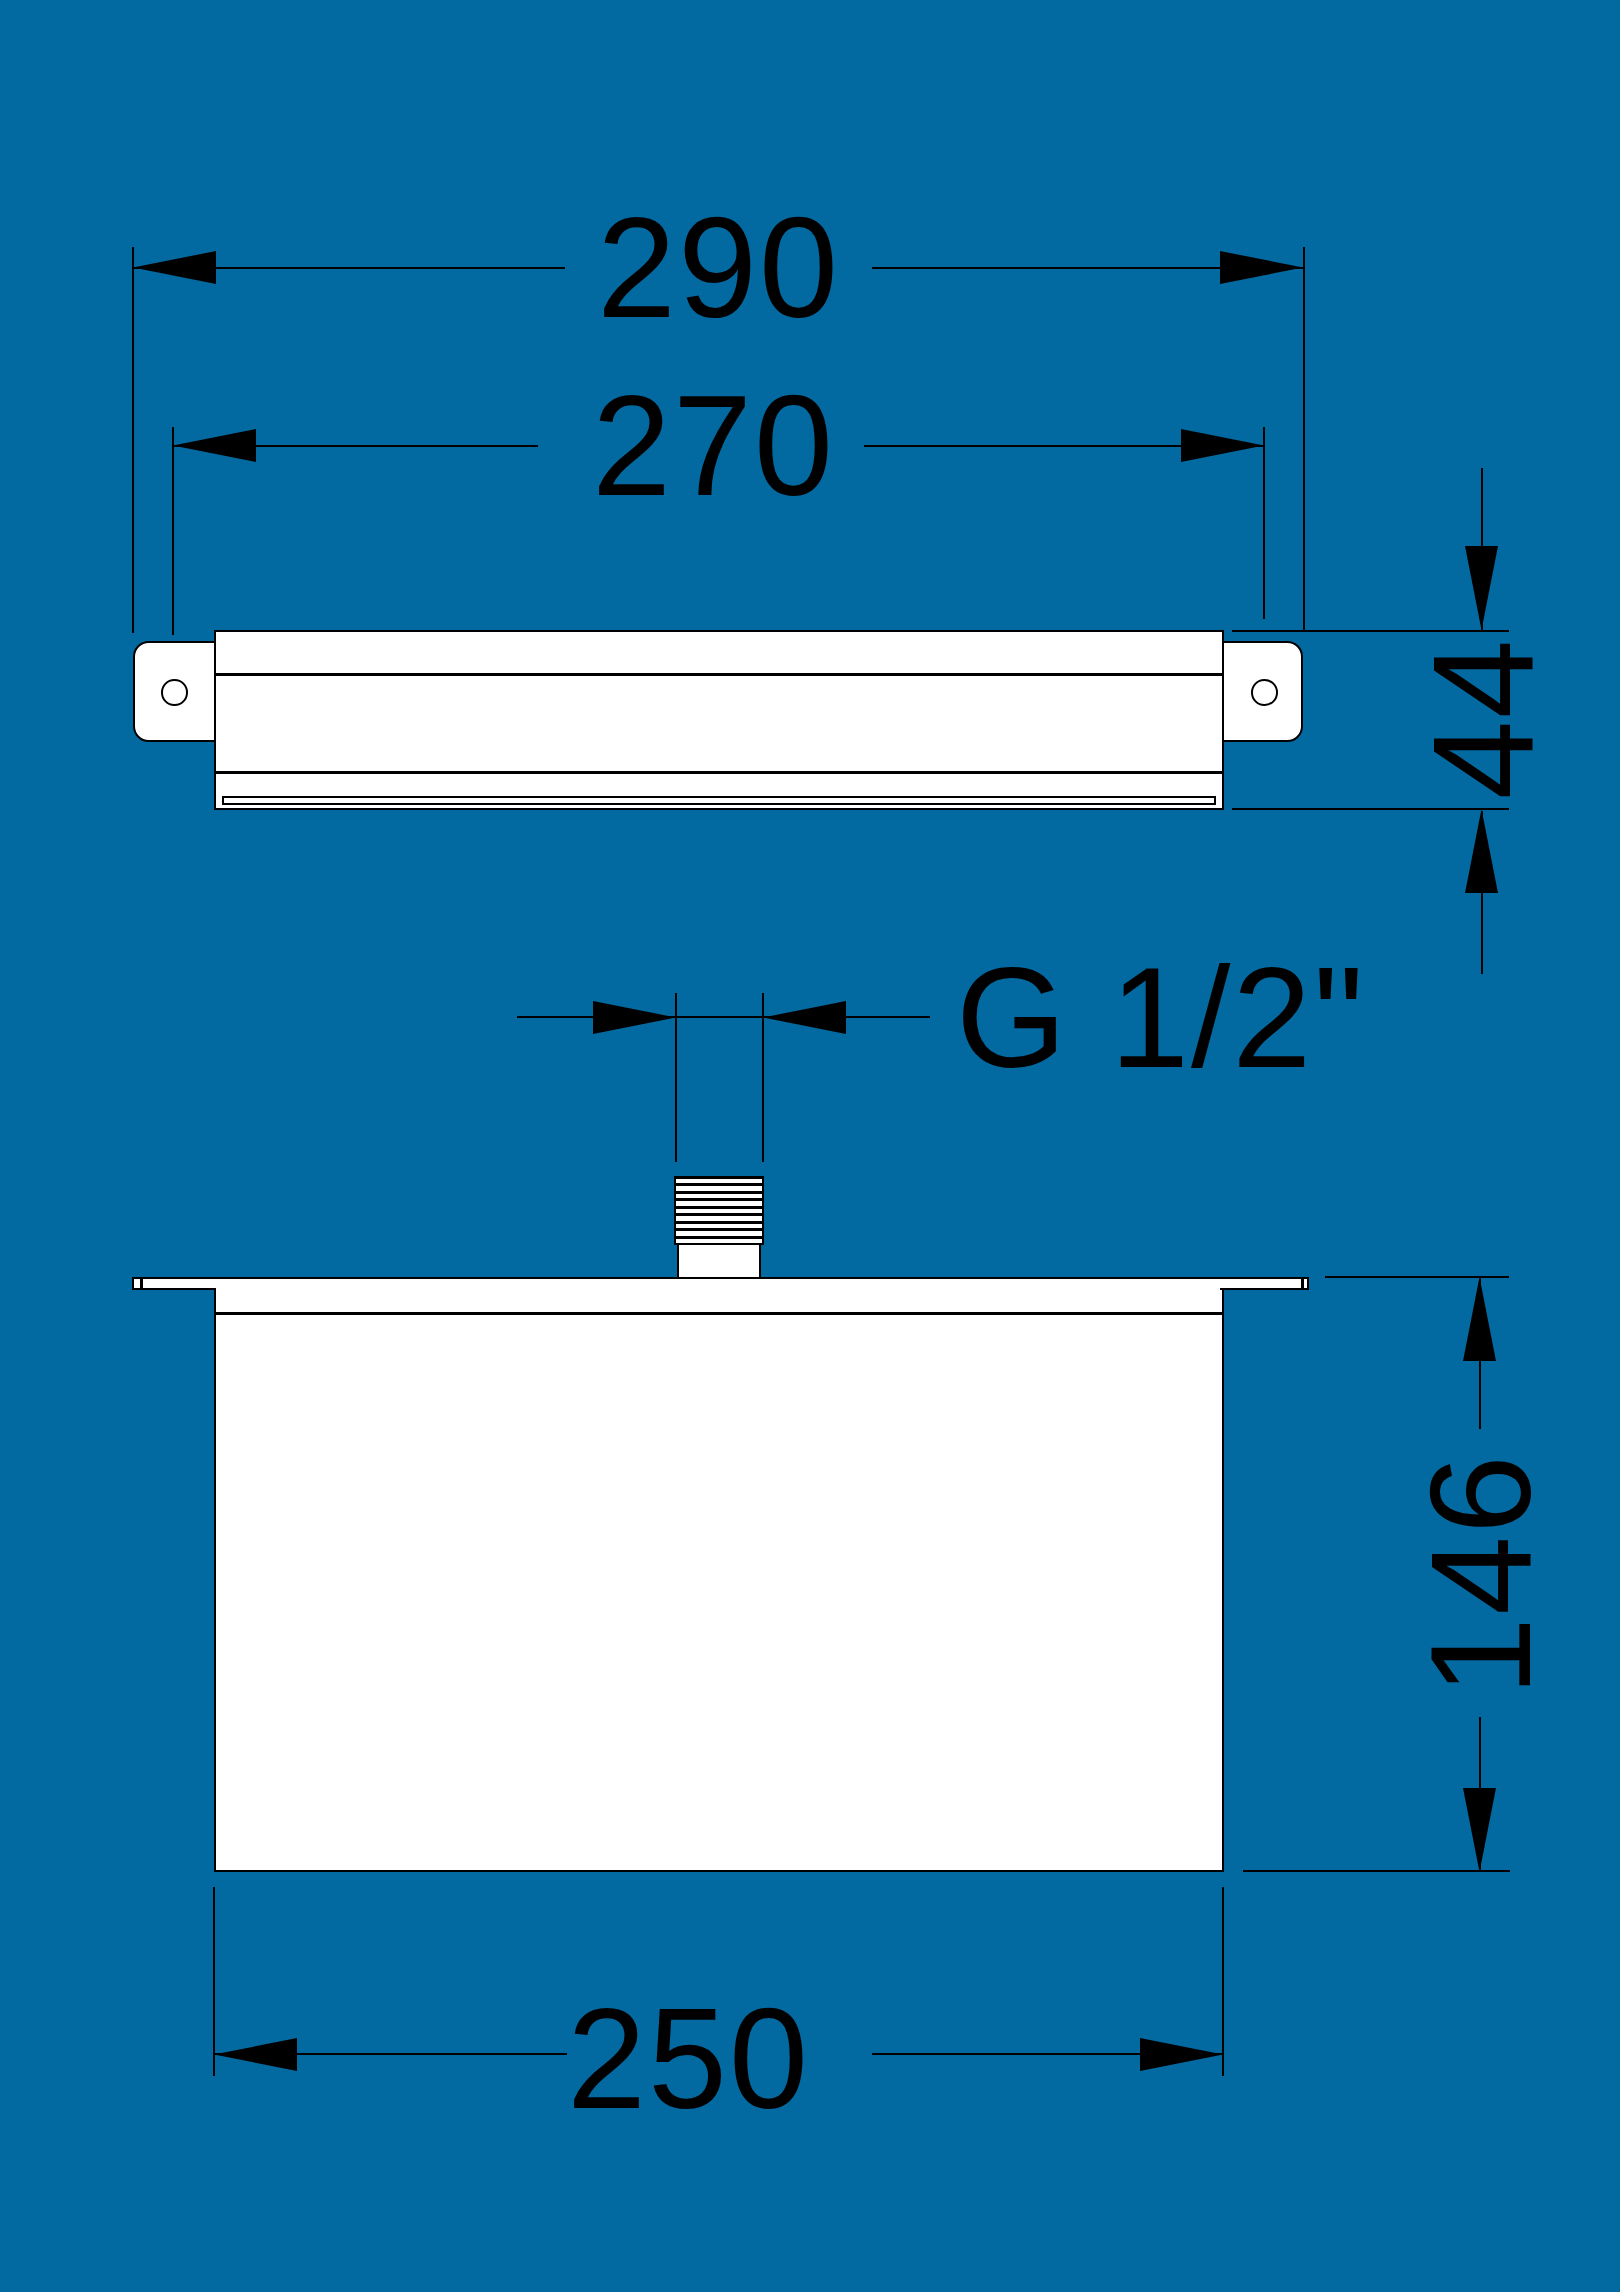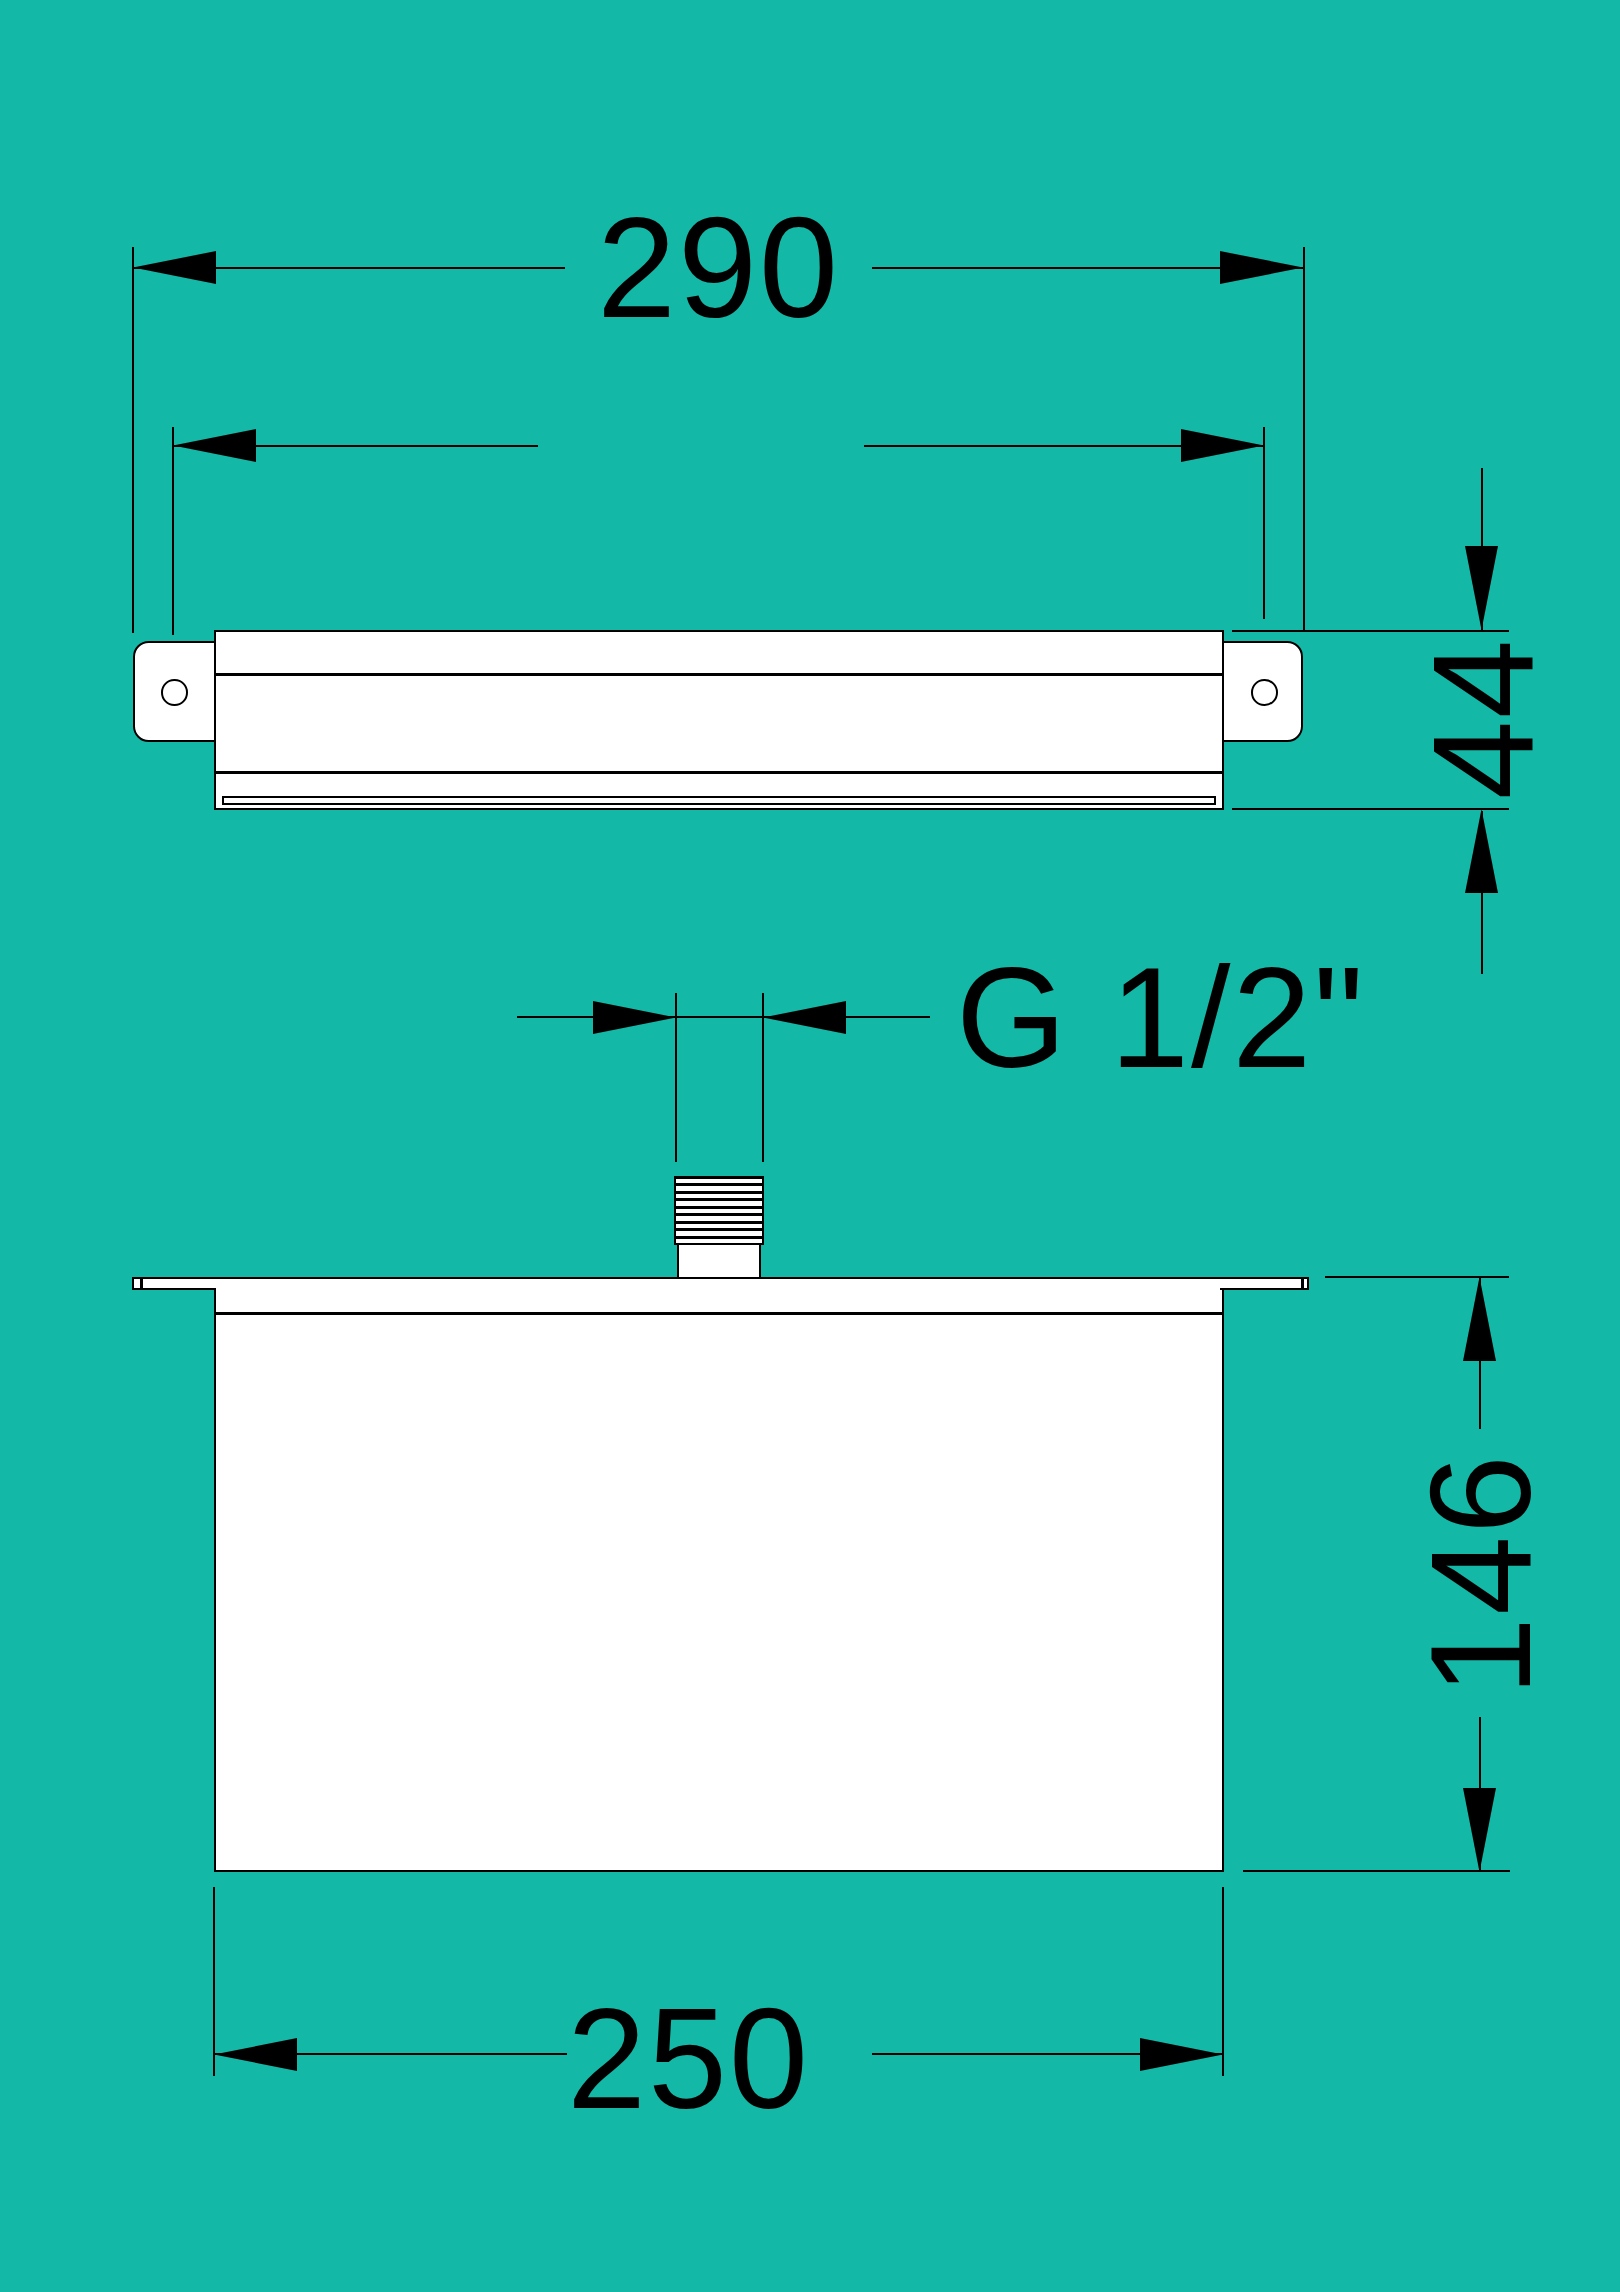--- a/index.html
+++ b/index.html
@@ -4,21 +4,21 @@
 <style>
   html, body {
     margin: 0;
     padding: 0;
     background: #ffffff;
   }
   .canvas {
     position: relative;
     width: 1620px;
     height: 2293px;
-    background: #14b8a6;
+    background: #0369a1;
     overflow: hidden;
     font-family: "Liberation Sans", sans-serif;
   }
   .abs { position: absolute; }
   
   .rect {
     position: absolute;
     border: 2.9px solid #000;
     background: #fff;
     box-sizing: border-box;
@@ -82,20 +82,21 @@
   <div class="tri left" style="left:133px; top:251px; width:83px; height:33px;"></div>
   <div class="tri right" style="left:1220px; top:251px; width:83px; height:33px;"></div>
   <div class="dimlabel" style="left:542px; top:194px; width:353px; height:147px;">290</div>
 
   <div class="dvline" style="left:172px; top:427px; height:208px;"></div>
   <div class="dvline" style="left:1263px; top:427px; height:192px;"></div>
   <div class="dhline" style="left:173px; top:445px; width:365px;"></div>
   <div class="dhline" style="left:864px; top:445px; width:400px;"></div>
   <div class="tri left" style="left:173px; top:429px; width:83px; height:33px;"></div>
   <div class="tri right" style="left:1181px; top:429px; width:83px; height:33px;"></div>
+  <div class="dimlabel" style="left:537px; top:372px; width:353px; height:147px;">270</div>
 
   <div class="dhline" style="left:1232px; top:630px; width:277px;"></div>
   <div class="dhline" style="left:1232px; top:808px; width:277px;"></div>
   <div class="dvline" style="left:1481px; top:468px; height:163px;"></div>
   <div class="dvline" style="left:1481px; top:811px; height:163px;"></div>
   <div class="tri down" style="left:1465px; top:546px; width:33px; height:84px;"></div>
   <div class="tri up" style="left:1465px; top:809px; width:33px; height:84px;"></div>
   <div class="dimlabel rot" style="left:1384px; top:645px; width:196px; height:147px;">44</div>
 
   <div class="dvline" style="left:675px; top:993px; height:169px;"></div>

